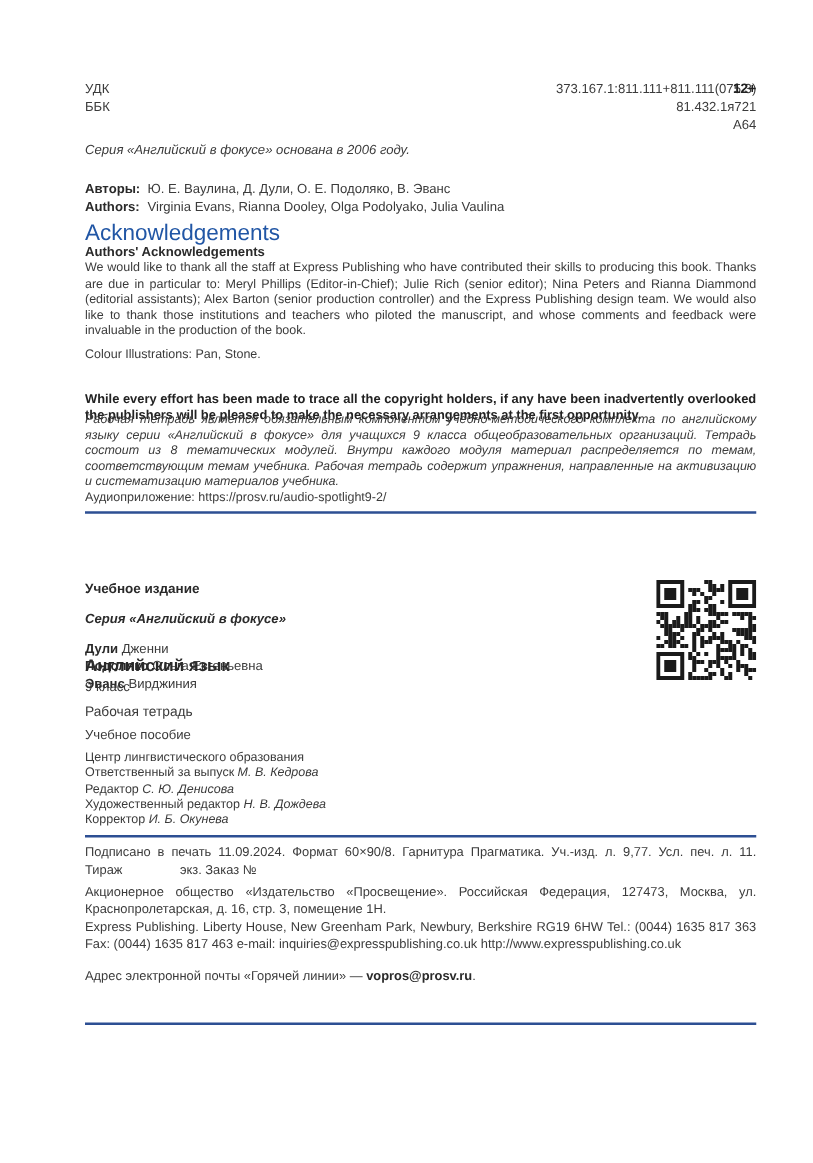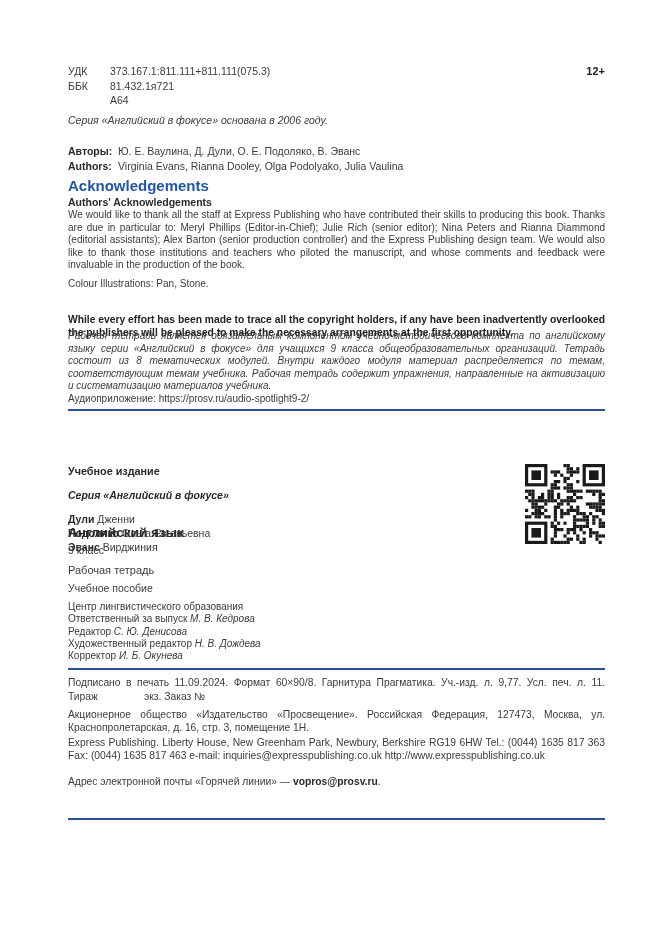--- a/index.html
+++ b/index.html
@@ -9,31 +9,31 @@
     font-family:"Liberation Sans", sans-serif; color:#3b3b3b; overflow:hidden;
   }
   .abs { position:absolute; left:68px; width:537px; }
   b, .b { font-weight:bold; color:#2a2a2a; }
   i { font-style:italic; }
   .fs10 { font-size:10px; line-height:12.6px; }
   .just { text-align:justify; }
   .rule { position:absolute; left:68px; width:537px; border:none; border-top:2px solid #2d4f93; }
 
   
-  .class-row { display:flex; font-size:10.5px; line-height:14.5px; }
+  .class-row { display:flex; font-size:10.5px; line-height:14.5px;justify-content:space-between; }
   .class-label { width:42px; }
   .age { position:absolute; right:0; top:1px; font-weight:bold; color:#222; font-size:11px; }
   .class-wrap { position:relative; }
 
   .series-note { font-size:10.5px; font-style:italic; }
 
   .authors-row { display:flex; font-size:10.5px; line-height:14.5px; }
   .authors-label { width:50px; font-weight:bold; color:#2a2a2a; }
 
-  .ack-title { color:#2156a5; font-size:15px; font-weight:bold; line-height:18px; }
+  .ack-title { color:#2156a5; font-size:18px; font-weight:normal; line-height:18px; }
   .ack-sub { font-size:10.5px; font-weight:bold; color:#2a2a2a; line-height:14px; }
 
   .notice { font-size:10.3px; line-height:13px; font-weight:bold; color:#222; }
   .annot { font-style:italic; }
   .audio-line { font-style:normal; }
 
   .edition { position:relative; }
   .qr { position:absolute; right:0; top:0; width:80px; height:80px; }
   .name-line { font-size:10.5px; line-height:14px; }
   .subject { font-size:13.5px; font-weight:bold; color:#2a2a2a; line-height:17px; }

